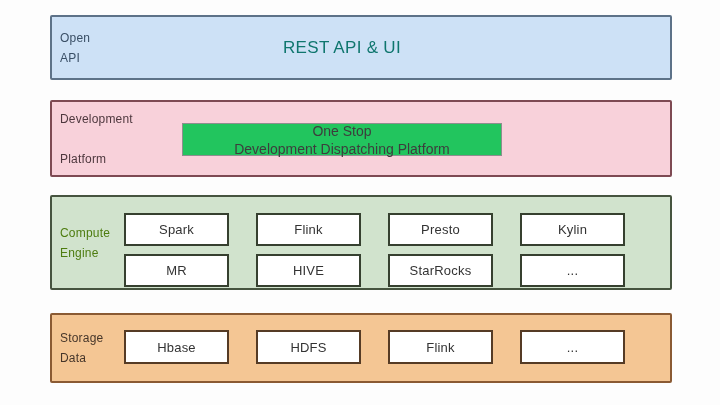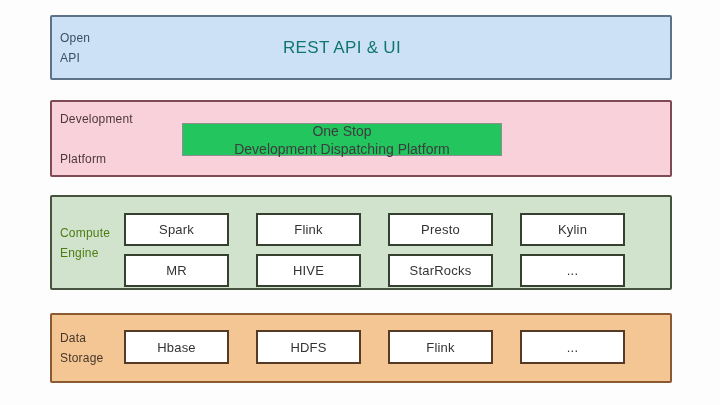--- a/index.html
+++ b/index.html
@@ -85,22 +85,22 @@
     <div class="node row-0 col-2">Presto</div>
     <div class="node row-0 col-3">Kylin</div>
     <div class="node row-1 col-1">HIVE</div>
     <div class="node row-1 col-0">MR</div>
     <div class="node row-1 col-2">StarRocks</div>
     <div class="node row-1 col-3">...</div>
   </div>
 
   <div class="layer layer-storage">
     <div class="layer-label">
+      <span>Storage</span>
       <span>Data</span>
-      <span>Storage</span>
     </div>
     <div class="node col-0">Hbase</div>
     <div class="node col-1">HDFS</div>
     <div class="node col-2">Flink</div>
     <div class="node col-3">...</div>
   </div>
 
 </div>
 
 </body></html>

